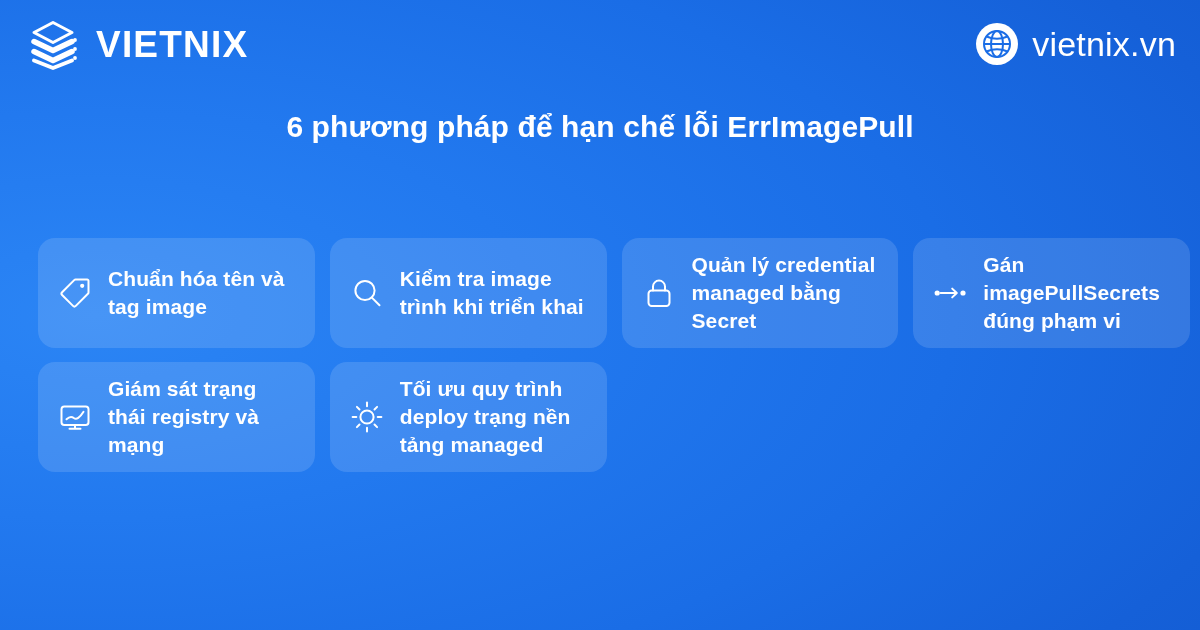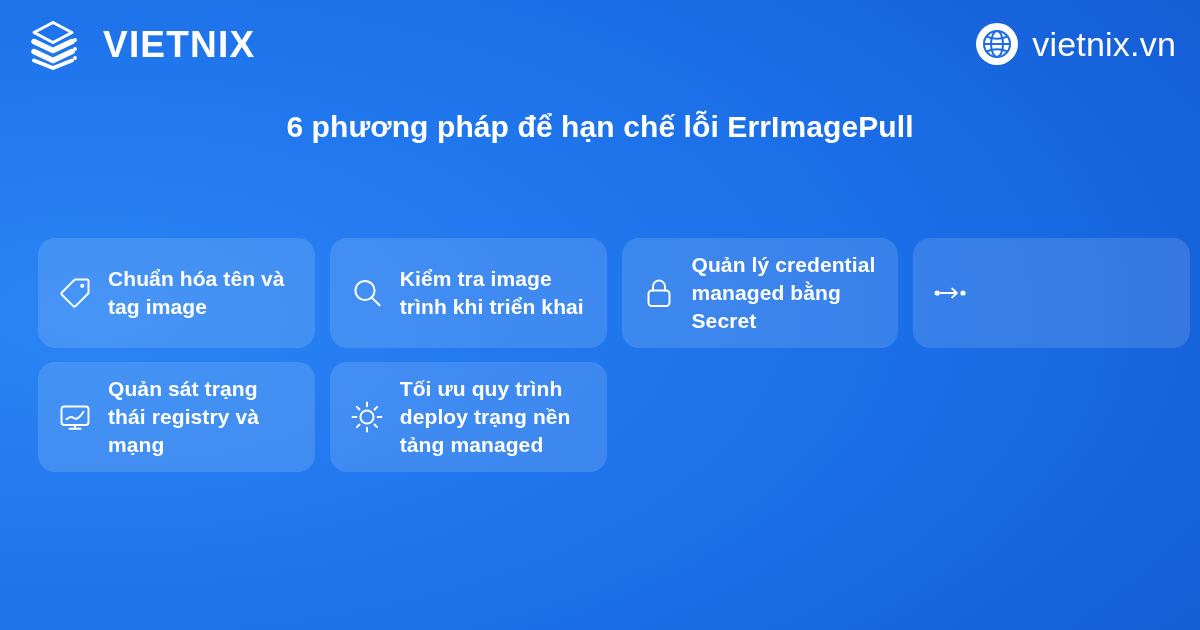--- a/index.html
+++ b/index.html
@@ -32,21 +32,21 @@
     display: flex;
     align-items: center;
     justify-content: space-between;
     padding: 0 24px 0 26px;
     box-sizing: border-box;
   }
 
   .brand {
     display: flex;
     align-items: center;
-    gap: 21px;
+    gap: 14px;
   }
   .brand-mark {
     width: 56px;
     height: 56px;
     display: block;
     flex: none;
   }
   .brand-name {
     color: #ffffff;
     font-size: 37px;
@@ -193,30 +193,31 @@
       <div class="card-text">Quản lý credential managed bằng Secret</div>
     </div>
 
     <div class="card">
       <svg class="card-icon" viewBox="0 0 34 34" fill="none">
         <circle cx="4.2" cy="17" r="2.6" fill="currentColor"></circle>
         <line x1="7.6" y1="17" x2="23" y2="17" stroke="currentColor" stroke-width="2" stroke-linecap="round"></line>
         <path d="M19.2 12.6 L23.8 17 L19.2 21.4" stroke="currentColor" stroke-width="2" stroke-linecap="round" stroke-linejoin="round" fill="none"></path>
         <circle cx="30" cy="17" r="2.6" fill="currentColor"></circle>
       </svg>
+      <div class="card-text">Gán imagePullSecrets đúng phạm vi</div>
     </div>
 
     <div class="card">
       <svg class="card-icon" viewBox="0 0 34 34" fill="none">
         <rect x="3.5" y="6.5" width="27" height="18.5" rx="2.8" stroke="currentColor" stroke-width="2"></rect>
         <path d="M8.5 19.2 Q12.5 15.4 15.8 18 Q19.8 21 25.5 11.8" stroke="currentColor" stroke-width="2" stroke-linecap="round" fill="none"></path>
         <line x1="17" y1="25" x2="17" y2="28.6" stroke="currentColor" stroke-width="2"></line>
         <line x1="11.5" y1="28.8" x2="22.5" y2="28.8" stroke="currentColor" stroke-width="2" stroke-linecap="round"></line>
       </svg>
-      <div class="card-text">Quản sát trạng thái registry và mạng</div>
+      <div class="card-text">Giám sát trạng thái registry và mạng</div>
     </div>
 
     <div class="card">
       <svg class="card-icon" viewBox="0 0 34 34" fill="none">
         <circle cx="17" cy="17" r="6.6" stroke="currentColor" stroke-width="2"></circle>
         <g stroke="currentColor" stroke-width="2" stroke-linecap="round">
           <line x1="17" y1="2.6" x2="17" y2="6.3"></line>
           <line x1="17" y1="27.7" x2="17" y2="31.4"></line>
           <line x1="2.6" y1="17" x2="6.3" y2="17"></line>
           <line x1="27.7" y1="17" x2="31.4" y2="17"></line>

